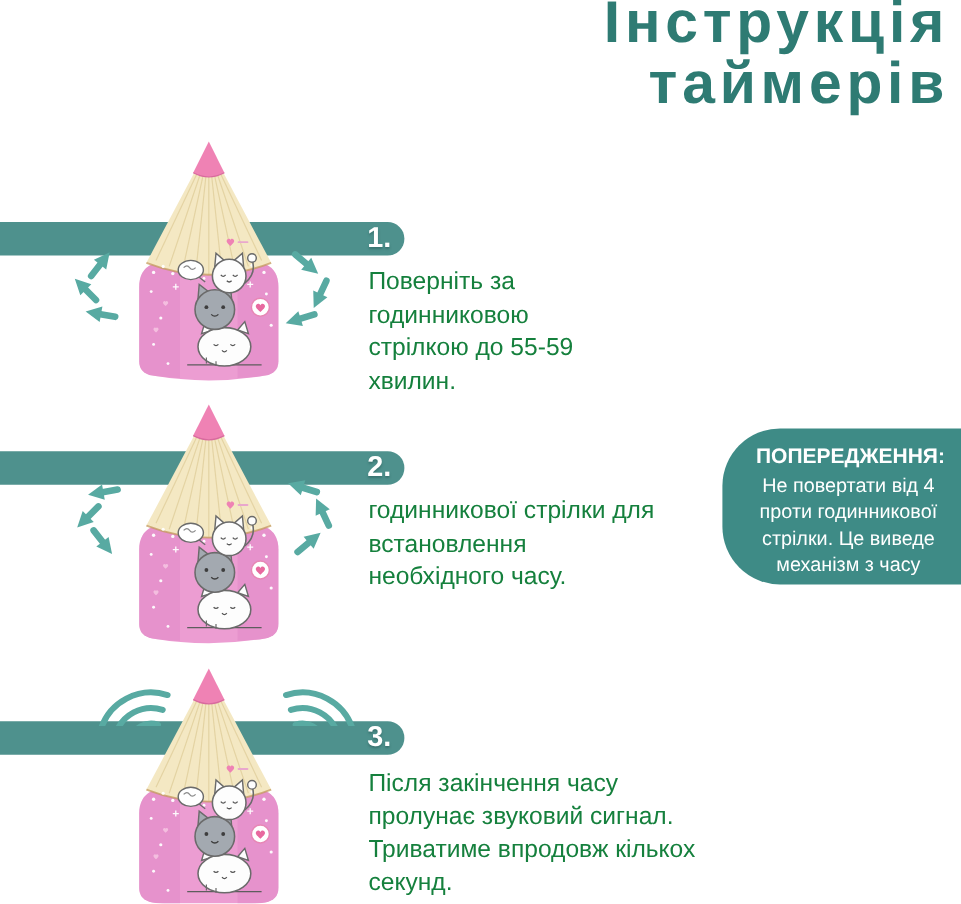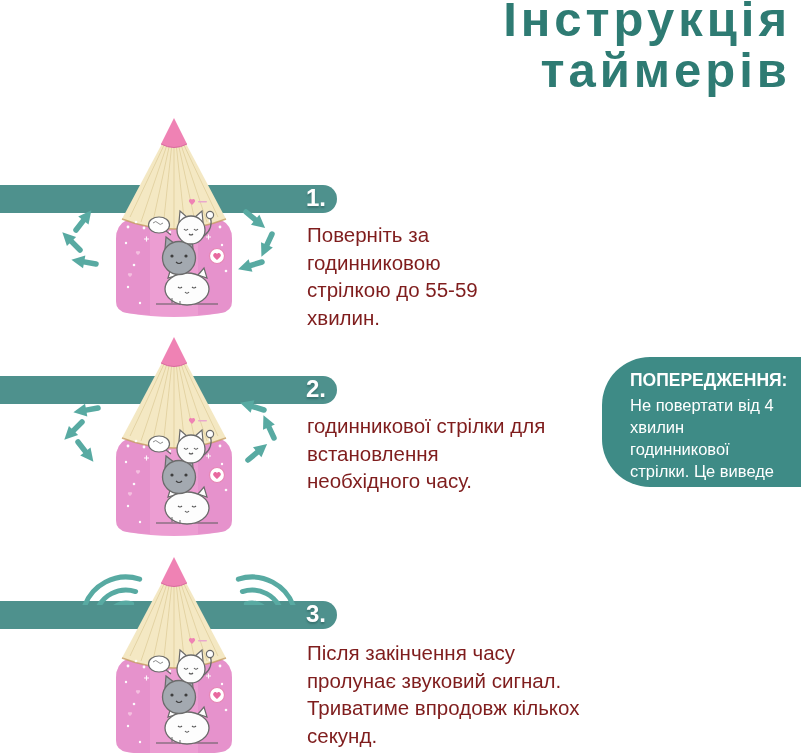--- a/index.html
+++ b/index.html
@@ -18,28 +18,28 @@
     border-radius:0 14px 14px 0;z-index:1;
   }
   .step-num{
     position:absolute;right:11px;top:50%;transform:translateY(-52%);
     color:#ffffff;font-weight:bold;font-size:24px;
     text-shadow:0 2px 2px rgba(32,78,76,.45);
   }
   .bar-1{top:185px}.bar-2{top:376px}.bar-3{top:601px}
   
   .step-text{
-    position:absolute;left:307px;color:#7f1d1d;font-size:20.5px;line-height:27.5px;z-index:2;
+    position:absolute;left:307px;color:#15803d;font-size:20.5px;line-height:27.5px;z-index:2;
   }
   .text-1{top:221px}.text-2{top:412px}.text-3{top:639px}
   
   .warning{
     position:absolute;left:602px;top:357px;width:199px;height:130px;
     background:#3e8b86;border-radius:48px 0 0 48px;box-sizing:border-box;
-    color:#ffffff;text-align:left;padding:13px 17px 0 28px;z-index:1;
+    color:#ffffff;text-align:center;padding:13px 17px 0 28px;z-index:1;
   }
   .warning-title{font-weight:bold;font-size:17.5px;margin-bottom:3px;}
   .warning-line{font-size:16.5px;line-height:22px;}
   
   .pencil{position:absolute;width:120px;height:205px;z-index:2;}
   .pencil-1{left:114px;top:115px}.pencil-2{left:114px;top:334px}.pencil-3{left:114px;top:554px}
   .arrows{position:absolute;z-index:2;}
   .flip{transform:scaleY(-1);}
   .hidden-defs{position:absolute;width:0;height:0;overflow:hidden;}
 </style>
@@ -199,21 +199,21 @@
     </svg>
   <div class="step-text text-2">
     <div>годинникової стрілки для</div>
     <div>встановлення</div>
     <div>необхідного  часу.</div>
   </div>
 
   <div class="warning">
     <div class="warning-title">ПОПЕРЕДЖЕННЯ:</div>
     <div class="warning-line">Не повертати від 4</div>
-    <div class="warning-line">хвилин годинникової</div>
+    <div class="warning-line">проти годинникової</div>
     <div class="warning-line">стрілки. Це виведе</div>
     <div class="warning-line">механізм з часу</div>
   </div>
 
   <div class="step-bar bar-3">
     <span class="step-num">3.</span>
   </div>
   <svg class="pencil pencil-3" viewBox="0 0 120 205">
       <use href="#pencilTimer"></use>
     </svg>

